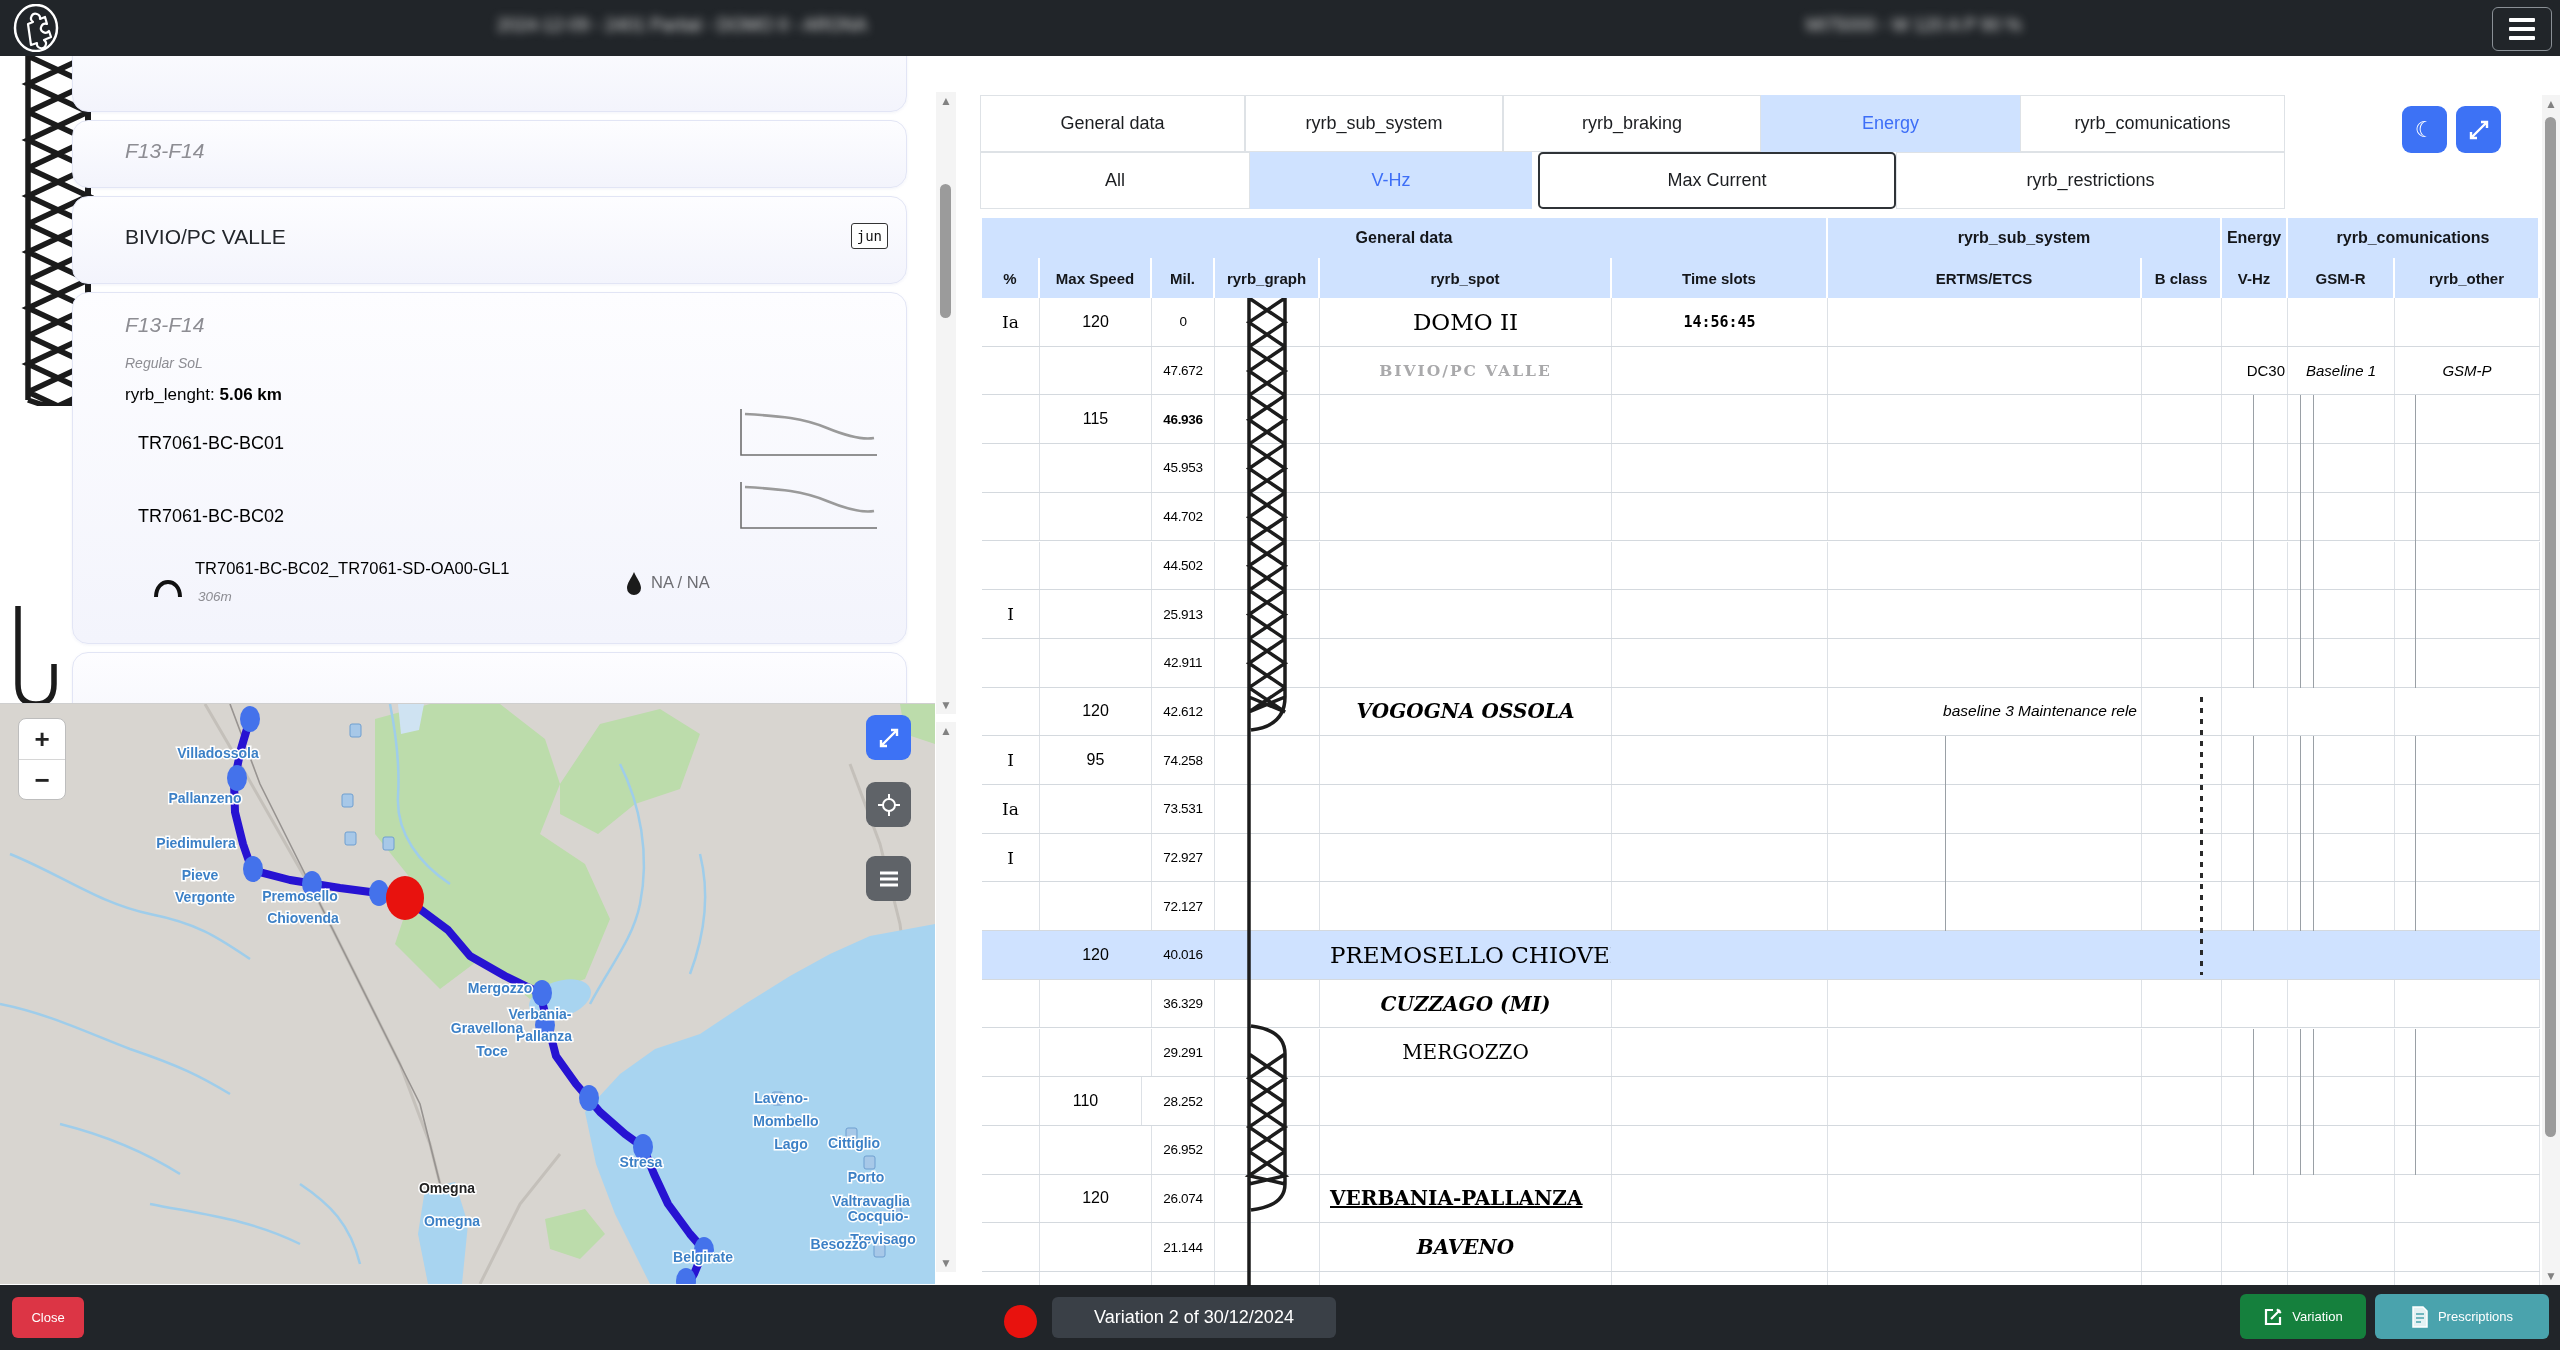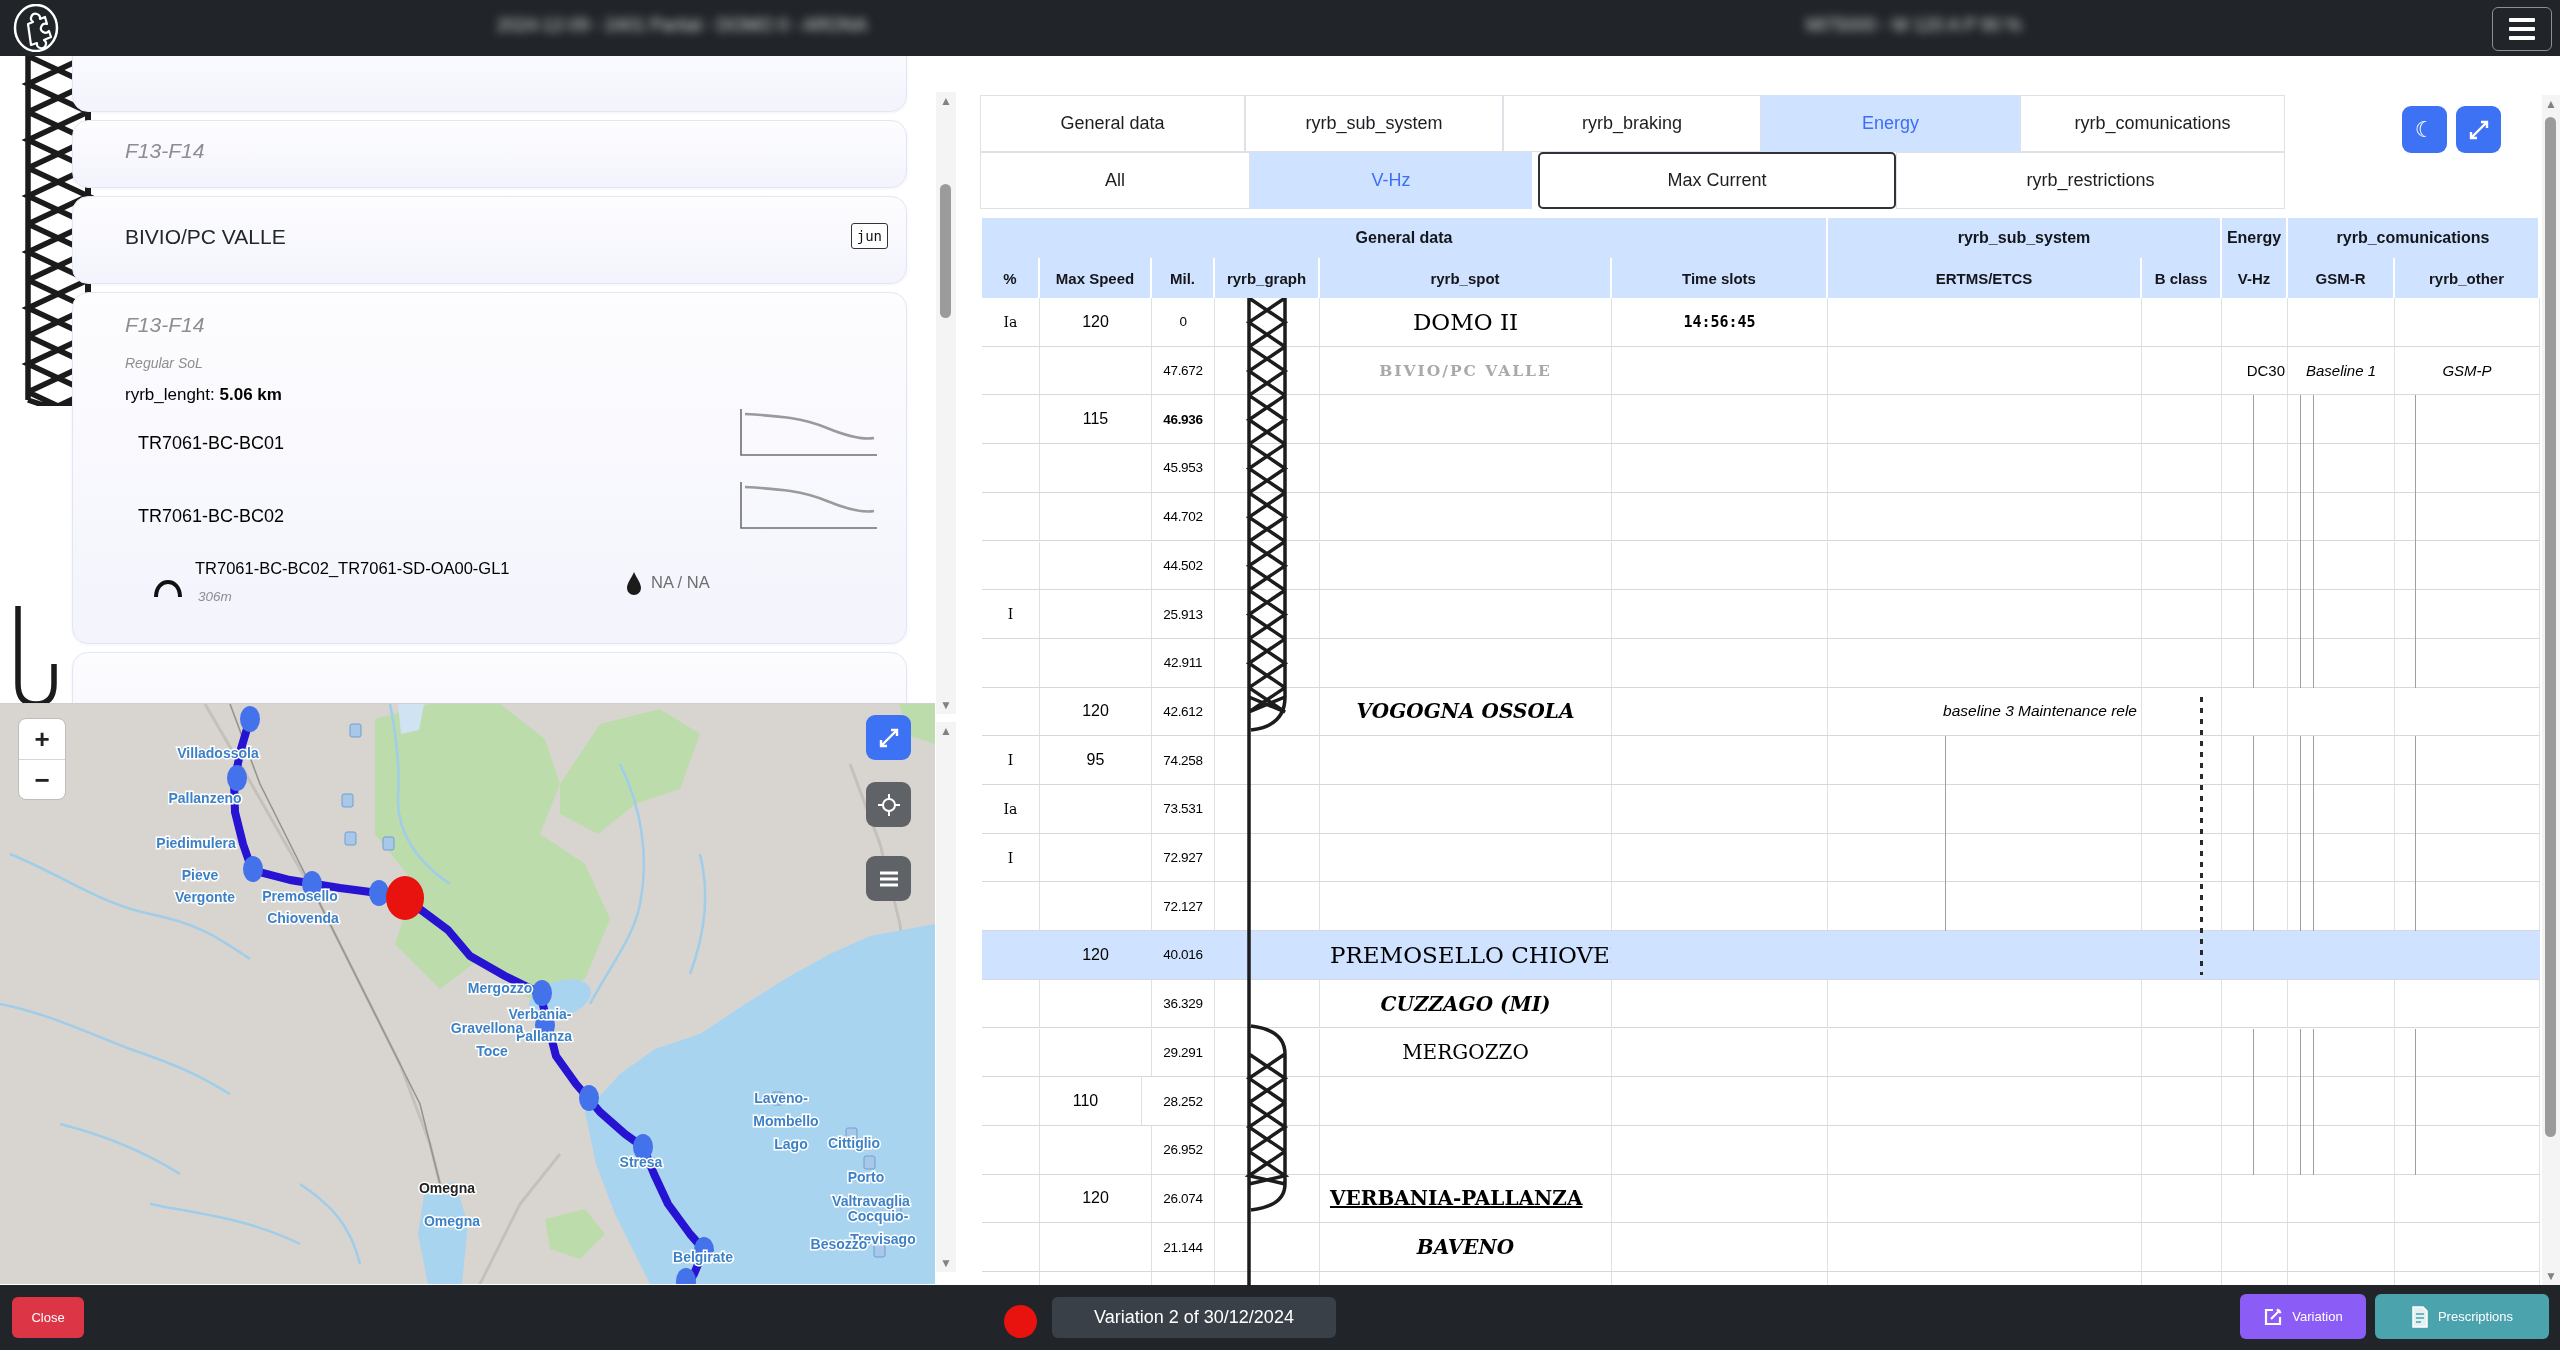--- a/index.html
+++ b/index.html
@@ -8,21 +8,21 @@
   
   .topbar{left:0;top:0;width:2560px;height:56px;background:#212529;}
   .blurred{color:#d9d9d9;font-size:18px;filter:blur(5px);white-space:nowrap;}
   .hamburger{left:2492px;top:7px;width:58px;height:42px;border:1px solid #8a9096;border-radius:6px;display:flex;flex-direction:column;justify-content:center;gap:5px;align-items:center;}
   .hamburger span{display:block;width:26px;height:4px;background:#fff;border-radius:1px;}
   .footer{left:0;top:1285px;width:2560px;height:65px;background:#212529;}
   .btn{display:flex;align-items:center;justify-content:center;color:#fff;border-radius:6px;font-size:13px;gap:9px;text-align:right;}
   .btn-close{left:12px;top:1297px;width:72px;height:41px;background:#dc3545;}
   .red-dot{left:1004px;top:1305px;width:33px;height:33px;border-radius:50%;background:#e8120e;}
   .var-caption{left:1052px;top:1297px;width:284px;height:41px;background:#3a4047;border-radius:6px;color:#fff;display:flex;align-items:center;justify-content:center;font-size:18px;}
-  .btn-variation{left:2240px;top:1294px;width:126px;height:45px;background:#8b5cf6;}
+  .btn-variation{left:2240px;top:1294px;width:126px;height:45px;background:#15803d;}
   .btn-prescriptions{left:2375px;top:1294px;width:174px;height:45px;background:#4aa3ad;}
   
   .sidebar{left:0;top:56px;width:958px;height:1229px;background:#fff;overflow:hidden;}
   .card{position:absolute;left:72px;width:833px;border:1px solid #e2e5f5;border-radius:16px;background:linear-gradient(180deg,#fdfdff 0%,#f3f4fc 100%);box-shadow:0 1px 3px rgba(90,100,180,.08);}
   .card-label{font-size:21px;color:#23262b;}
   .ghost-label{font-style:italic;font-size:21px;color:#8d8d93;}
   .badge{position:absolute;right:18px;border:1.5px solid #333;border-radius:3px;background:#fff;font-family:"DejaVu Sans Mono",monospace;font-size:14px;padding:4px 5px;color:#111;}
   .spark{position:absolute;left:658px;width:150px;height:58px;}
   .sub-gray{font-style:italic;color:#8d8d93;}
   .sbar{position:absolute;left:936px;width:20px;background:#f4f4f4;}
@@ -33,21 +33,21 @@
   .tab{position:absolute;height:57px;display:flex;align-items:center;justify-content:center;font-size:18px;color:#1c1e21;background:#fff;border:1px solid #dee2e6;box-sizing:border-box;}
   .tab.sel{background:#cfe2ff;color:#3d6ef7;border-color:#cfe2ff;}
   .tab.outl{border:2px solid #2f3337;border-radius:5px;z-index:2;}
   .iconbtn{position:absolute;width:45px;height:47px;background:#3d72f5;border-radius:9px;display:flex;align-items:center;justify-content:center;color:#fff;}
   
   .thcell{position:absolute;height:40px;background:#cfe2ff;border-right:2px solid #fff;box-sizing:border-box;display:flex;align-items:center;justify-content:center;font-weight:bold;font-size:16px;color:#14161a;}
   .trow{position:absolute;left:982px;width:1558px;border-bottom:1px solid #d4d9de;box-sizing:border-box;}
   .trow.hl{background:#cfe2ff;}
   .tcell{position:absolute;top:0;height:100%;border-right:1px solid #dde1e6;box-sizing:border-box;display:flex;align-items:center;justify-content:center;overflow:hidden;white-space:nowrap;}
   .trow.hl .tcell{border-right-color:transparent;}
-  .c-pct{font-family:"DejaVu Serif",serif;font-size:14px;}
+  .c-pct{font-family:"DejaVu Serif",serif;font-size:17px;}
   .c-speed{font-size:16px;}
   .c-mil{font-size:13.5px;letter-spacing:-.3px;}
   .c-time{font-family:"DejaVu Sans Mono",monospace;font-weight:bold;font-size:15px;}
   .c-ertms{font-style:italic;font-size:15.5px;justify-content:flex-end;padding-right:4px;}
   .c-vhz{font-size:15px;justify-content:flex-end;padding-right:2px;}
   .c-gsmr,.c-other{font-style:italic;font-size:15px;}
   .sp{font-family:"DejaVu Serif",serif;}
   .sp-title{font-size:23px;}
   .sp-ghost{font-weight:bold;font-size:15.5px;letter-spacing:2px;color:#a9a9ab;}
   .sp-bi{font-weight:bold;font-style:italic;font-size:20px;}

